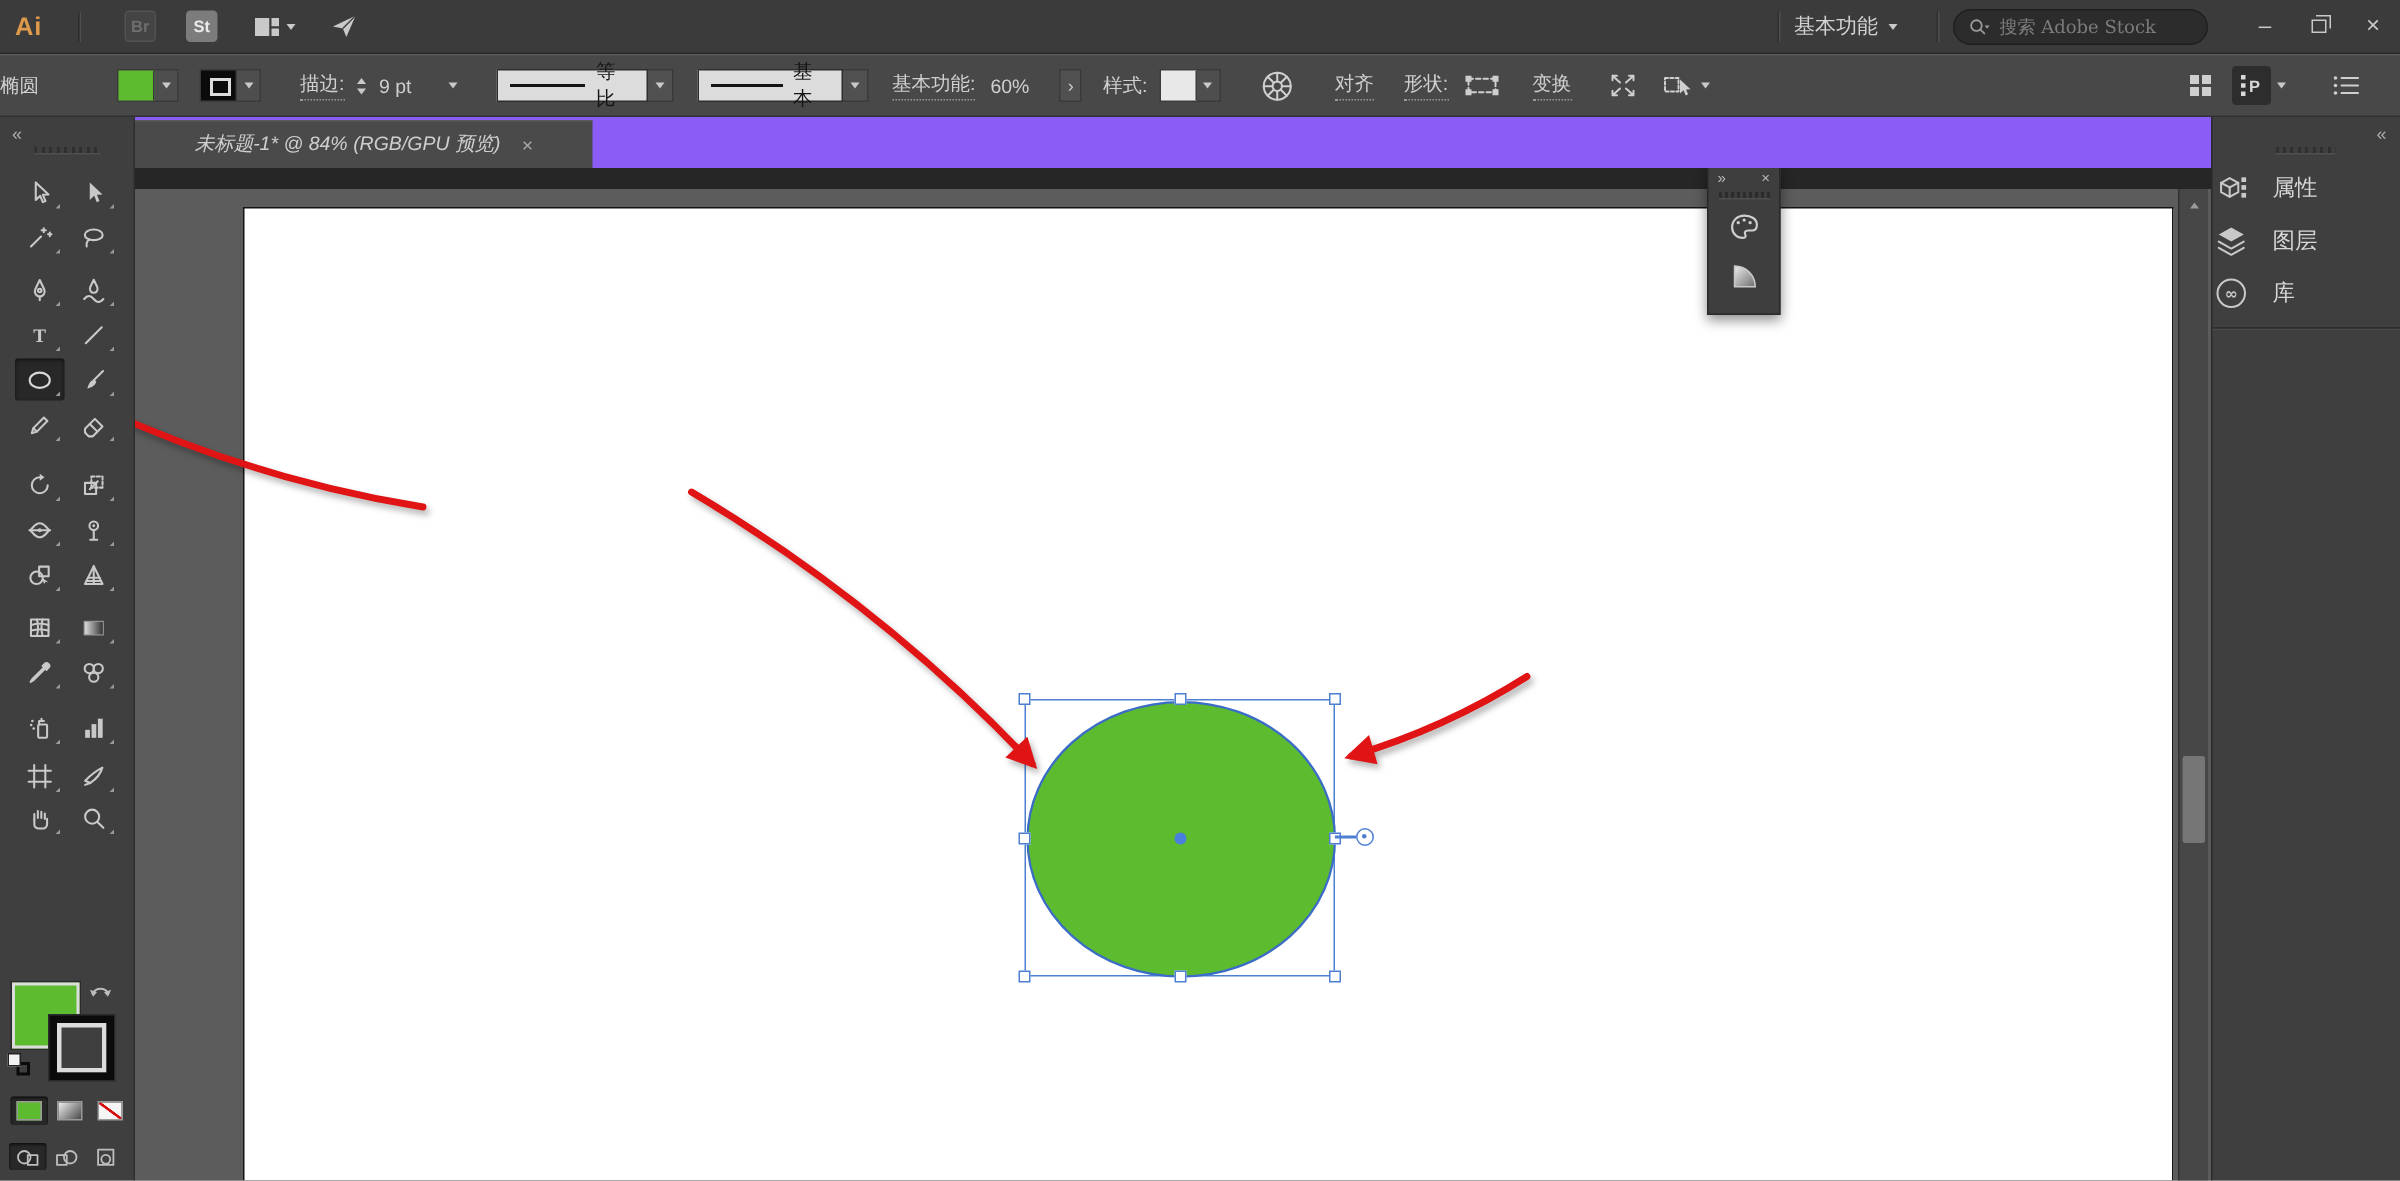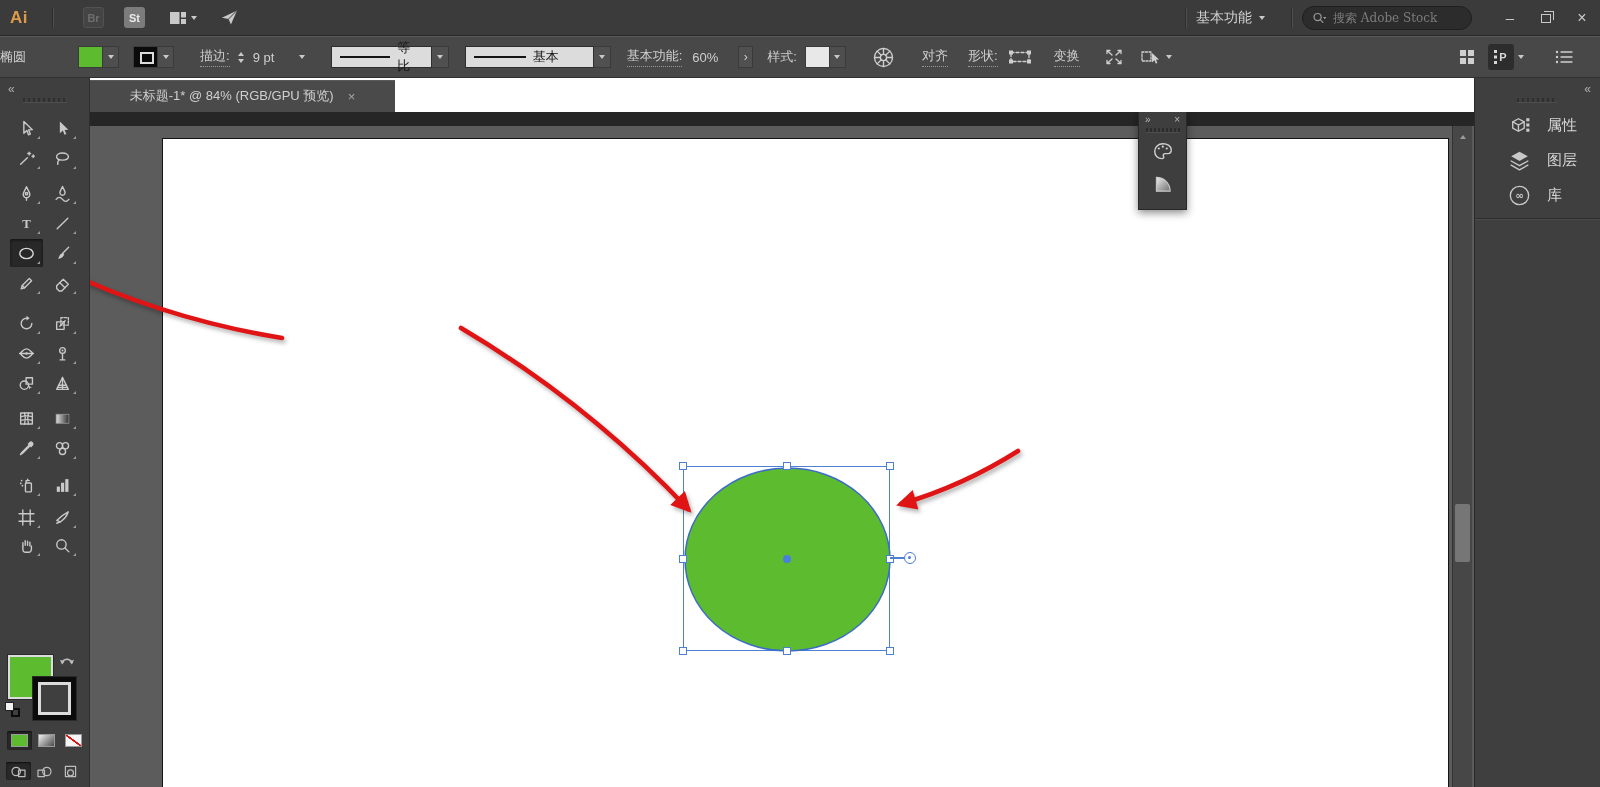--- a/index.html
+++ b/index.html
@@ -44,21 +44,21 @@
   .swatch.style { background:#e8e8e8; }
   .chevbtn { width:15px; height:20px; display:grid; place-items:center; }
   .stepper { display:flex; flex-direction:column; gap:3px; margin-left:8px; }
   .dd { height:22px; background:#dcdcdc; border:1px solid #2e2e2e; display:flex; align-items:center; padding:0 8px; gap:7px; color:#151515; }
   .dd .line { width:52px; height:2px; background:#151515; }
   .ddchev { width:17px; height:22px; border:1px solid #3a3a3a; border-left:0; background:#505050; display:grid; place-items:center; }
   .pushbtn { width:15px; height:22px; border:1px solid #3a3a3a; background:#505050; display:grid; place-items:center; color:#ccc; font-size:12px; line-height:1; }
   .pbtn { width:26px; height:26px; background:#2d2d2d; border-radius:3px; display:grid; place-items:center; color:#d8d8d8; }
 
   
-  #tabstrip { position:absolute; left:90px; top:78px; width:1384px; height:34px; background:#ffffff; z-index:10; }
+  #tabstrip { position:absolute; left:90px; top:78px; width:1384px; height:34px; background:#8b5cf6; z-index:10;font-style:italic; }
   .tab { position:absolute; left:0; top:2px; width:305px; height:32px; background:#4a4a4a; display:flex; align-items:center; justify-content:center; gap:14px; font-size:13px; color:#cfcfcf; box-shadow:inset 0 1px 0 #5a5a5a; }
   .tab .x { color:#a8a8a8; font-size:13px; }
 
   
   #toolbar { position:absolute; left:0; top:78px; width:90px; height:709px; background:#3f3f3f; border-right:1px solid #2f2f2f; z-index:11; }
   .collapse { position:absolute; font-size:12px; color:#b0b0b0; letter-spacing:-1px; }
   .grip { position:absolute; height:5px; background-image:repeating-linear-gradient(90deg,#2f2f2f 0 2px,transparent 2px 5px); border-bottom:1px solid #4e4e4e; }
   .tool { position:absolute; width:33px; height:28px; display:grid; place-items:center; color:#c9c9c9; }
   .tool svg { width:17px; height:17px; }
   .tool::after { content:''; position:absolute; right:3px; bottom:3px; border-left:3px solid transparent; border-bottom:3px solid #9a9a9a; }
@@ -96,21 +96,21 @@
   
   #floatpanel { position:absolute; left:1138px; top:110px; width:49px; height:100px; background:#3e3e3e; border:1px solid #292929; box-shadow:0 3px 8px rgba(0,0,0,.45); z-index:6; }
   #floatpanel .hdr { height:16px; display:flex; align-items:center; justify-content:space-between; padding:0 6px; color:#b8b8b8; font-size:10px; }
   #floatpanel .grip2 { width:34px; height:5px; margin:1px auto 4px; background-image:repeating-linear-gradient(90deg,#2c2c2c 0 2px,transparent 2px 4px); border-bottom:1px solid #4e4e4e; }
   .fp-btn { width:30px; height:30px; margin:2px auto; display:grid; place-items:center; color:#cfcfcf; }
   .fp-btn svg { width:22px; height:22px; }
 
   
   #dock { position:absolute; left:1474px; top:78px; width:126px; height:709px; background:#3f3f3f; border-left:1px solid #2a2a2a; z-index:12; }
   #dock .grip { left:42px; top:20px; width:40px; }
-  .dock-item { position:absolute; left:0; width:126px; height:35px; display:flex; align-items:center; padding-left:32px; gap:15px; color:#d6d6d6; font-size:15px; }
+  .dock-item { position:absolute; left:0; width:126px; height:35px; display:flex; align-items:center; gap:15px; color:#d6d6d6; font-size:15px; }
   .dock-item svg { width:25px; height:25px; color:#c9c9c9; flex:none; }
   .dock-div { position:absolute; left:0; top:140px; width:126px; border-top:1px solid #2e2e2e; box-shadow:0 1px 0 #4b4b4b; }
 
   #arrows { position:absolute; left:0; top:0; width:1600px; height:787px; z-index:9; pointer-events:none; filter:drop-shadow(2px 3px 2px rgba(0,0,0,.30)); }
 </style>
 </head>
 <body>
 
 <header id="menubar">
   <span class="logo">Ai</span>
@@ -178,21 +178,21 @@
   </span>
   <span style="margin-left:9px;width:42px">9 pt</span>
   <span class="tri-down" style="margin-left:4px"></span>
   <span class="dd" style="margin-left:26px;width:101px">
     <span class="line"></span>
     <span>等比</span>
   </span>
   <span class="ddchev">
       <span class="tri-down"></span>
     </span>
-  <span class="dd" style="margin-left:16px;width:129px">
+  <span class="dd" style="margin-left:16px;width:97px">
     <span class="line"></span>
     <span>基本</span>
   </span>
   <span class="ddchev">
       <span class="tri-down"></span>
     </span>
   <span class="dotted" style="margin-left:16px">基本功能:</span>
   <span style="margin-left:10px;width:46px">60%</span>
   <span class="pushbtn">›</span>
   <span style="margin-left:14px">样式:</span>

